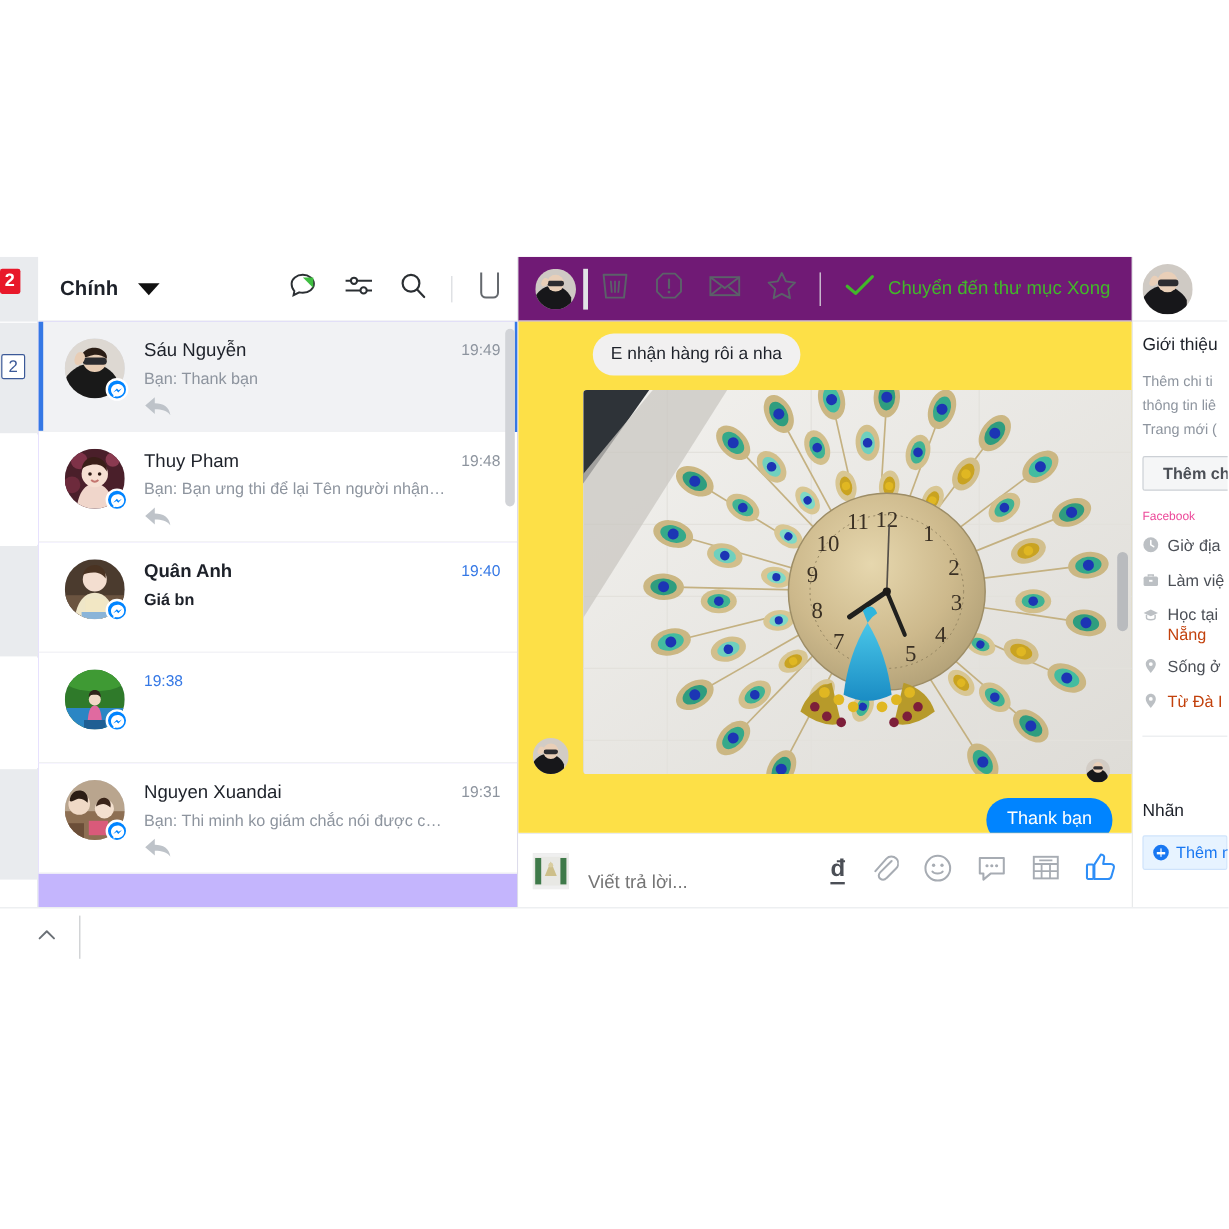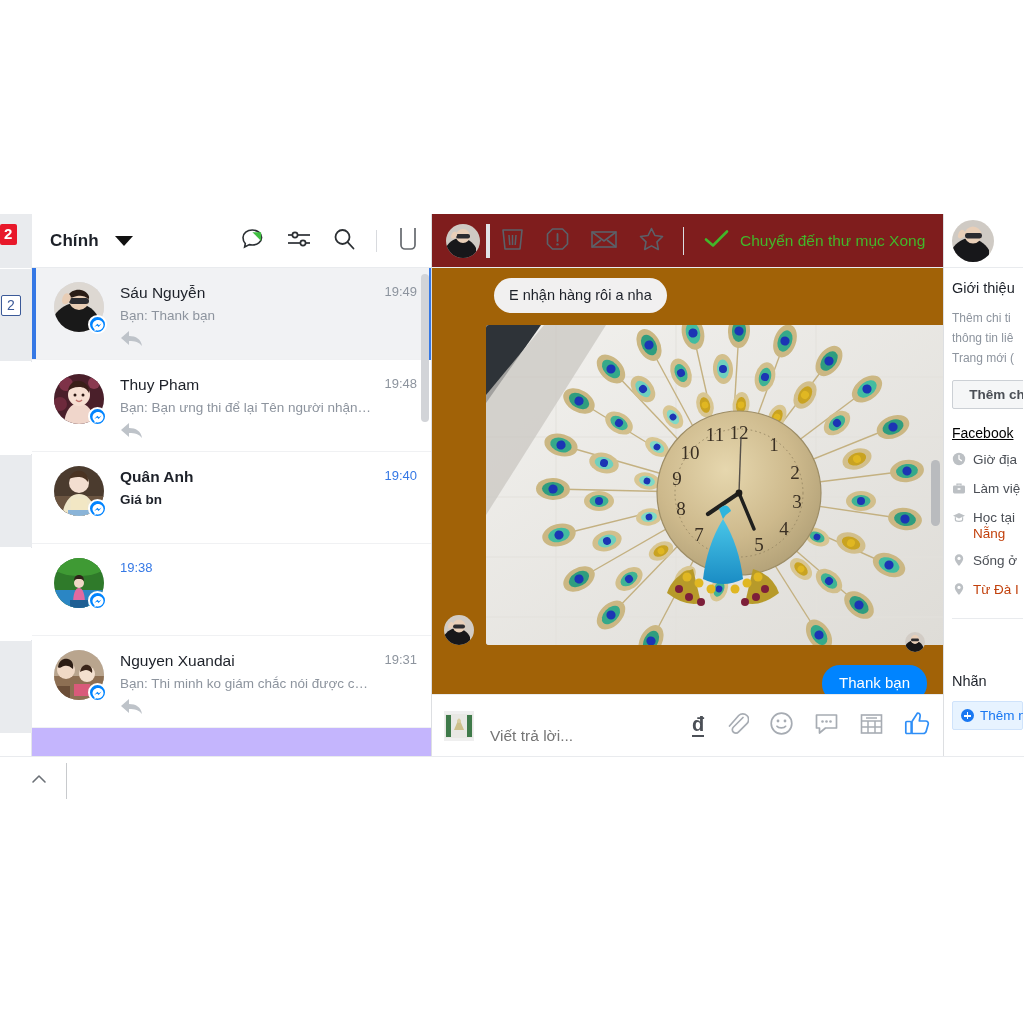--- a/index.html
+++ b/index.html
@@ -210,21 +210,21 @@
     border-right: 1px solid #dddfe2;
     display: flex;
     flex-direction: column;
   }
   .conv-head {
     height: 54px;
     border-bottom: 1px solid #e9ebee;
     display: flex;
     align-items: center;
     padding: 0 10px 0 14px;
-    background: #7f1d1d;
+    background: #701a75;
     flex: 0 0 54px;
   }
   .head-av {
     width: 34px; height: 34px;
     border-radius: 50%;
     overflow: hidden;
     flex: 0 0 34px;
   }
   .head-av svg { width: 34px; height: 34px; display: block; }
   .head-sep {
@@ -253,21 +253,21 @@
     width: 1px; height: 28px;
     background: #dcdee2;
     margin-left: 18px;
   }
 
   .thread {
     position: relative;
     flex: 1 1 auto;
     overflow: hidden;
     padding: 10px 0 0 0;
-    background: #a16207;
+    background: #fde047;
   }
   .bubble-in {
     display: inline-block;
     background: #f1f0f0;
     color: #1d2129;
     font-size: 14.5px;
     line-height: 20px;
     border-radius: 18px;
     padding: 7px 15px 8px 15px;
     margin-left: 62px;
@@ -408,23 +408,22 @@
     border-radius: 2px;
     font-size: 13.5px;
     font-weight: 700;
     color: #4b4f56;
     padding: 6px 10px;
     white-space: nowrap;
     width: 90px;
   }
   .info-sub {
     margin-top: 16px;
-    font-size: 14px;
-    color: #000000;
-    text-decoration: underline;
+    font-size: 10px;
+    color: #ec4899;
   }
   .info-row {
     display: flex;
     align-items: flex-start;
     gap: 7px;
     margin-top: 11px;
     font-size: 13.5px;
     color: #4b4f56;
     white-space: nowrap;
     line-height: 16px;

